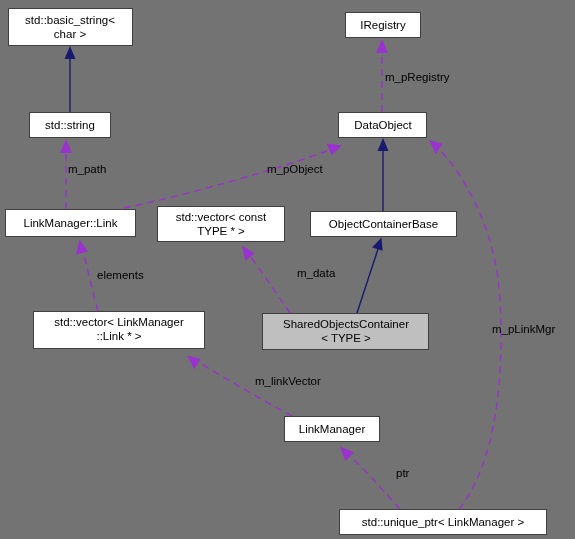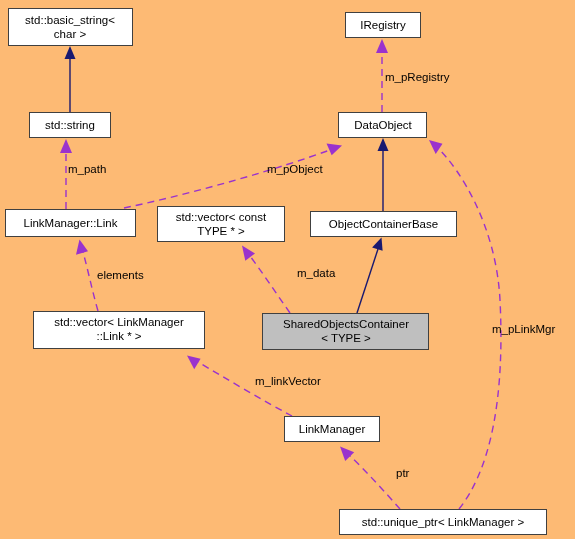--- a/index.html
+++ b/index.html
@@ -4,21 +4,21 @@
 <style>
   html, body {
     margin: 0;
     padding: 0;
     background: #ffffff;
   }
   #diagram-root {
     position: relative;
     width: 575px;
     height: 539px;
-    background: #fdba74;
+    background: #737373;
     font-family: "Liberation Sans", sans-serif;
     overflow: hidden;
   }
   svg.graph-layer {
     position: absolute;
     left: 0;
     top: 0;
     width: 575px;
     height: 539px;
   }

